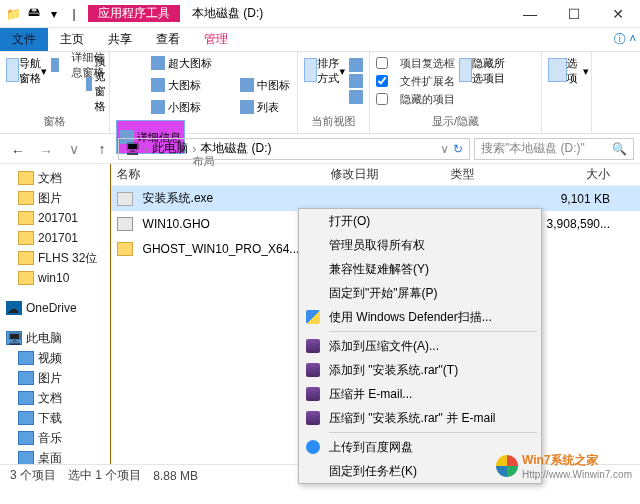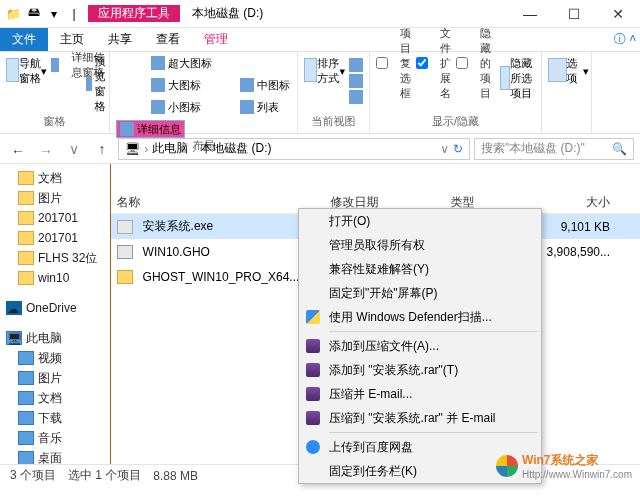--- a/index.html
+++ b/index.html
@@ -10,53 +10,53 @@
 .titlebar .qat .icon { width: 16px; height: 16px; display: flex; align-items: center; justify-content: center; }
 .titlebar .title-section { display: flex; align-items: center; }
 .titlebar .spacer { flex: 1; }
 .titlebar .tool-tab { background: #d91d6c; color: #fff; padding: 0 10px; display: flex; align-items: center; font-size: 12px; }
 .titlebar .drive-title { padding: 0 12px; display: flex; align-items: center; font-size: 12px; color: #000; }
 .winbtns { display: flex; }
 .winbtn { width: 44px; display: flex; align-items: center; justify-content: center; font-size: 14px; color: #333; }
 
 .tabs { display: flex; align-items: stretch; height: 24px; border-bottom: 1px solid #e1e1e1; font-size: 12px; }
 .tab { padding: 0 12px; display: flex; align-items: center; background: #fff; }
-.tab.file { background: #1979ca; color: #ffffff; }
+.tab.file { background: #1979ca; color: #0f172a; }
 .tab.special { background: #fff; color: #d91d6c; }
 .tabs .help { margin-left: auto; width: 30px; display: flex; align-items: center; justify-content: center; color: #1979ca; }
 
 .ribbon { height: 82px; display: flex; background: #fff; border-bottom: 1px solid #e1e1e1; }
 .group { border-right: 1px solid #e5e5e5; padding: 2px 6px; display: flex; flex-direction: column; }
 .group-label { text-align: center; font-size: 11px; color: #666; margin-top: auto; padding-bottom: 2px; }
 .group-body { flex: 1; display: flex; align-items: flex-start; gap: 4px; }
 .bigbtn { display: flex; flex-direction: row; align-items: center; width: 46px; padding-top: 2px; font-size: 11px; }
 .bigbtn .ic { width: 24px; height: 24px; background: #cfe3f7; border: 1px solid #8bb8e8; margin-bottom: 2px; }
 .checkitem { display: flex; align-items: center; gap: 12px; font-size: 11px; color: #333; height: 18px; }
 .checkitem input { width: 12px; height: 12px; }
 .smallrow { display: flex; align-items: center; gap: 3px; font-size: 11px; height: 18px; padding-left: 35px; }
-.smallrow.active { border: 1px solid #7bb3e8; background: #ec4899; padding: 0 3px; }
+.smallrow.active { border: 1px solid #7bb3e8; background: #d946ef; padding: 16px 3px; }
 .il-ic { width: 14px; height: 14px; background: #6ea0d8; }
 
 .addrbar { height: 30px; display: flex; align-items: center; gap: 4px; padding: 0 6px; border-bottom: 1px solid #e5e5e5; }
 .navbtn { width: 24px; height: 24px; display: flex; align-items: center; justify-content: center; color: #888; font-size: 14px; }
 .navbtn.active { color: #333; }
 .addrbox { flex: 1; height: 22px; border: 1px solid #ccc; display: flex; align-items: center; padding: 0 6px; gap: 4px; }
 .addrbox .crumb { display: flex; align-items: center; gap: 2px; font-size: 12px; }
 .addrbox .sep { color: #888; }
 .searchbox { width: 160px; height: 22px; border: 1px solid #ccc; display: flex; align-items: center; padding: 0 6px; color: #888; gap: 4px; }
 
 .content { display: flex; height: 300px; }
 .nav { width: 130px; border-right: 1px solid #a16207; overflow: hidden; padding: 4px 0; }
 .nav-item { display: flex; align-items: center; gap: 4px; padding: 2px 4px 2px 18px; font-size: 12px; color: #222; height: 20px; }
 .nav-item .fi { width: 16px; height: 14px; background: #ffd76b; border: 1px solid #d6a73a; }
 .nav-item.sys .fi { background: #5aa0e0; border-color: #3578bc; }
 .nav-item.first { padding-left: 6px; }
 
 .list { flex: 1; display: flex; flex-direction: column; }
-.list-header { display: flex; height: 22px; align-items: center; border-bottom: 1px solid #eee; font-size: 12px; color: #333; margin-top: 28px; }
+.list-header { display: flex; height: 22px; align-items: center; border-bottom: 1px solid #eee; font-size: 12px; color: #333; }
 .col-name { width: 220px; padding-left: 6px; }
 .col-date { width: 120px; }
 .col-type { width: 90px; }
 .col-size { flex: 1; text-align: right; padding-right: 30px; }
 .row { display: flex; height: 25px; align-items: center; font-size: 12px; }
 .row.selected { background: #cfe8ff; }
 .row .fi { width: 16px; height: 14px; margin: 0 4px 0 6px; background: #ffd76b; border: 1px solid #d6a73a; }
 .row .fi.exe { background: #e8e8e8; border-color: #aaa; position: relative; }
 .row .fi.gho { background: #e8e8e8; border-color: #999; }
 
@@ -171,21 +171,21 @@
         <span class="il-ic"></span>
         <span class="il-ic"></span>
         <span class="il-ic"></span>
       </div>
     </div>
     <div class="group-label">当前视图</div>
   </div>
 
   <div class="group" style="width:172px">
     <div class="group-body">
-      <div style="display:flex;gap:0">
+      <div style="display:flex;flex-direction:column;gap:0">
         <label class="checkitem">
             <input type="checkbox" style="">
             <span>项目复选框</span>
           </label>
         <label class="checkitem">
             <input type="checkbox" checked="" style="">
             <span>文件扩展名</span>
           </label>
         <label class="checkitem">
             <input type="checkbox" style="">

